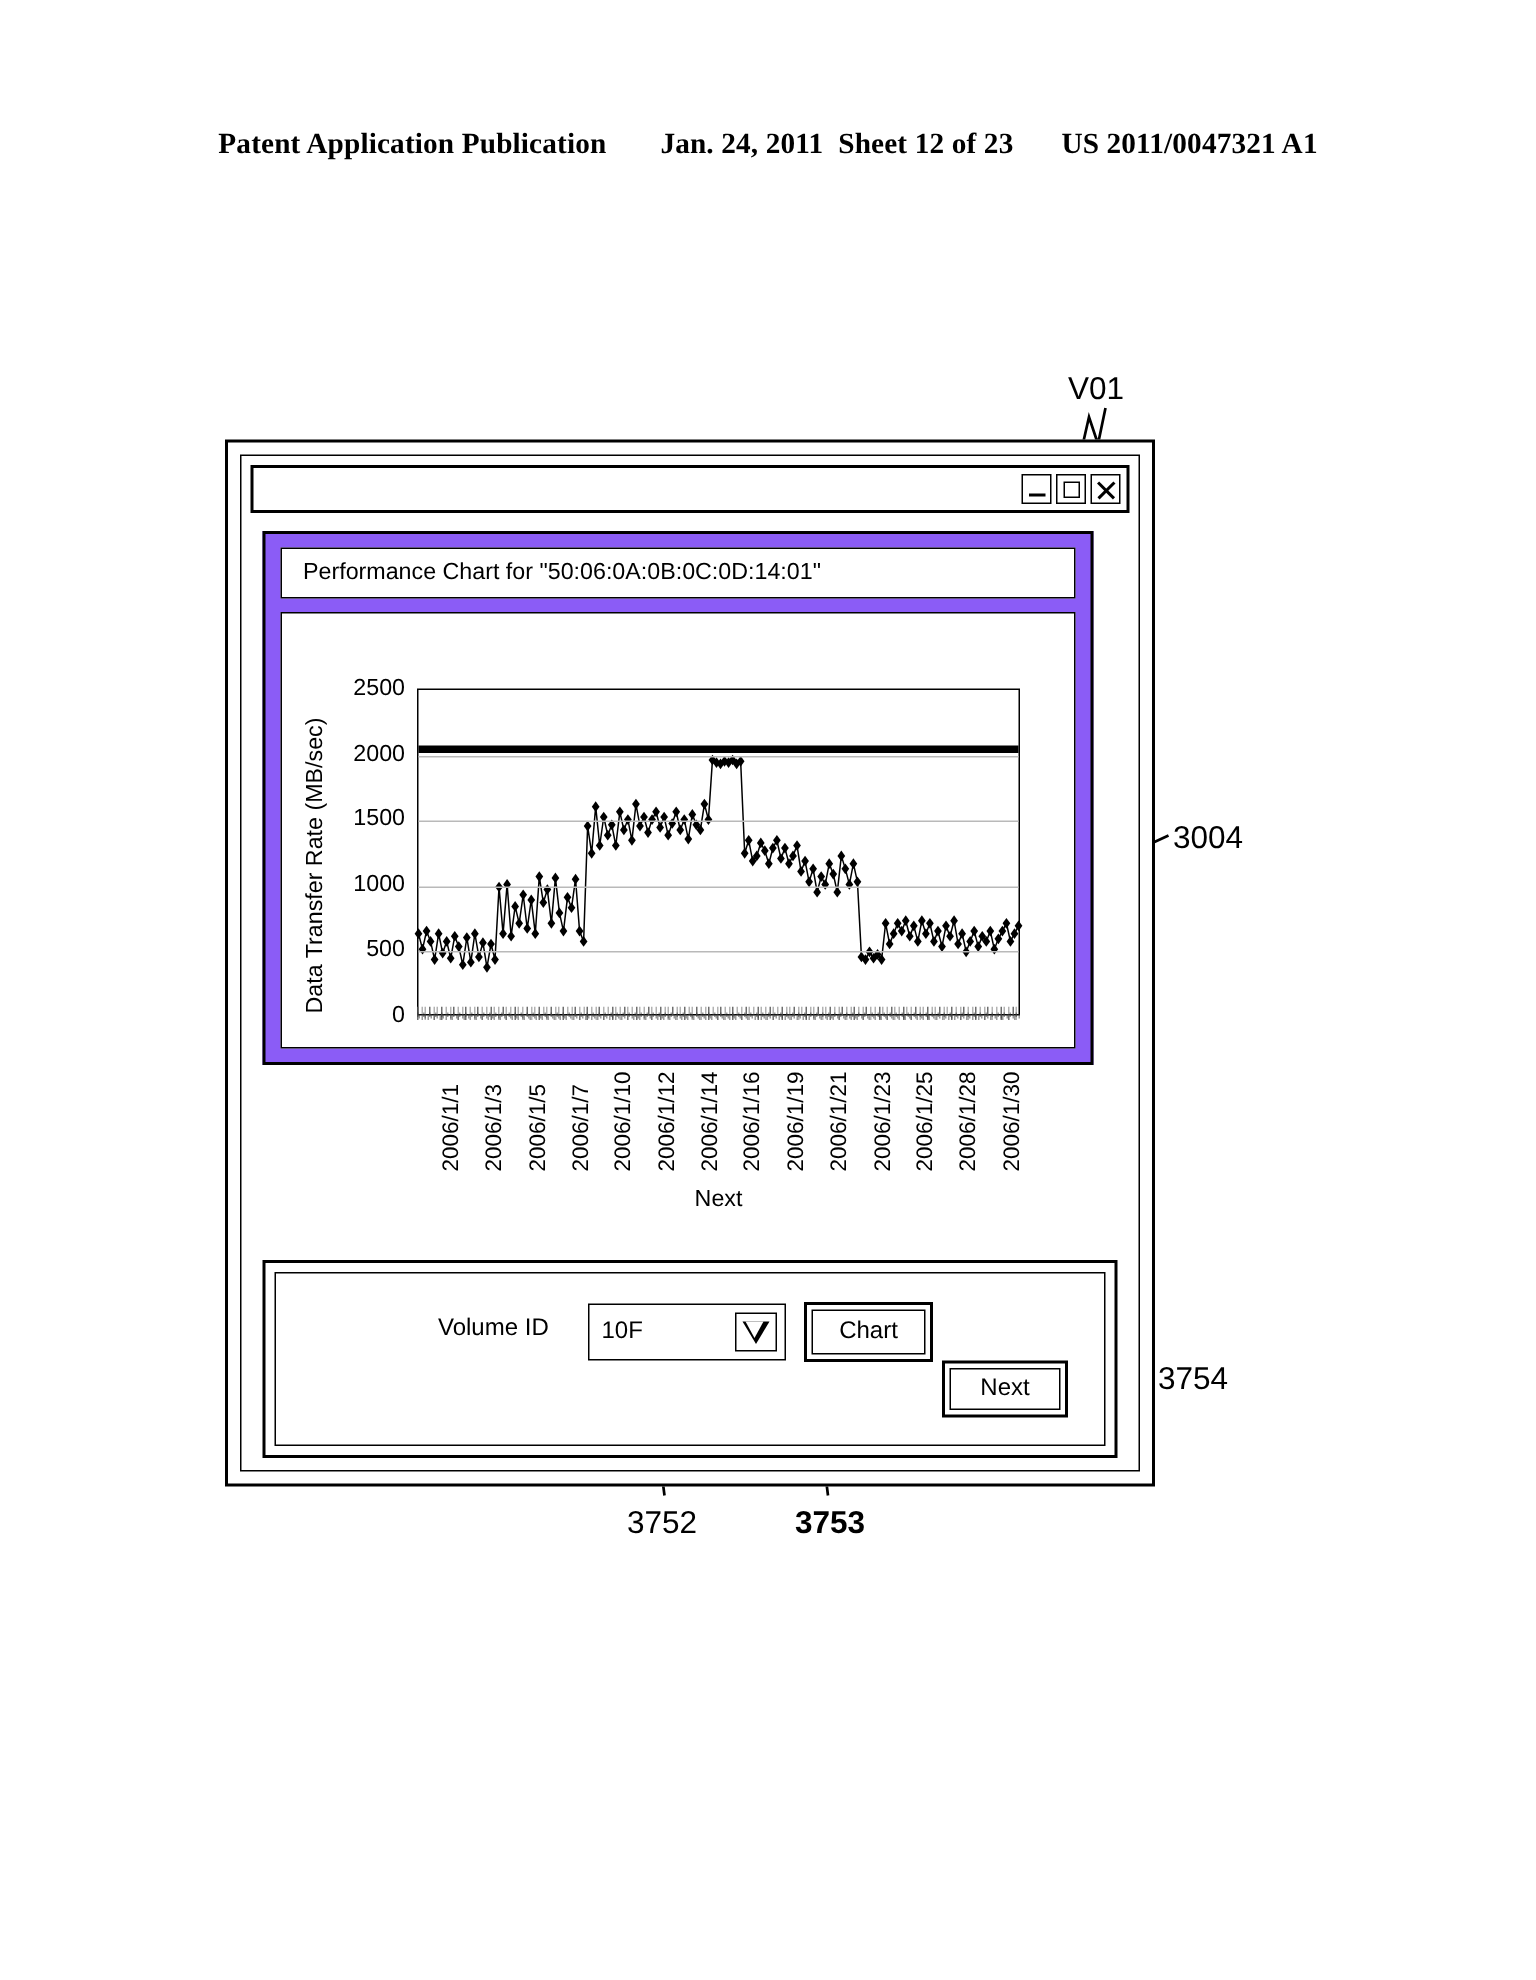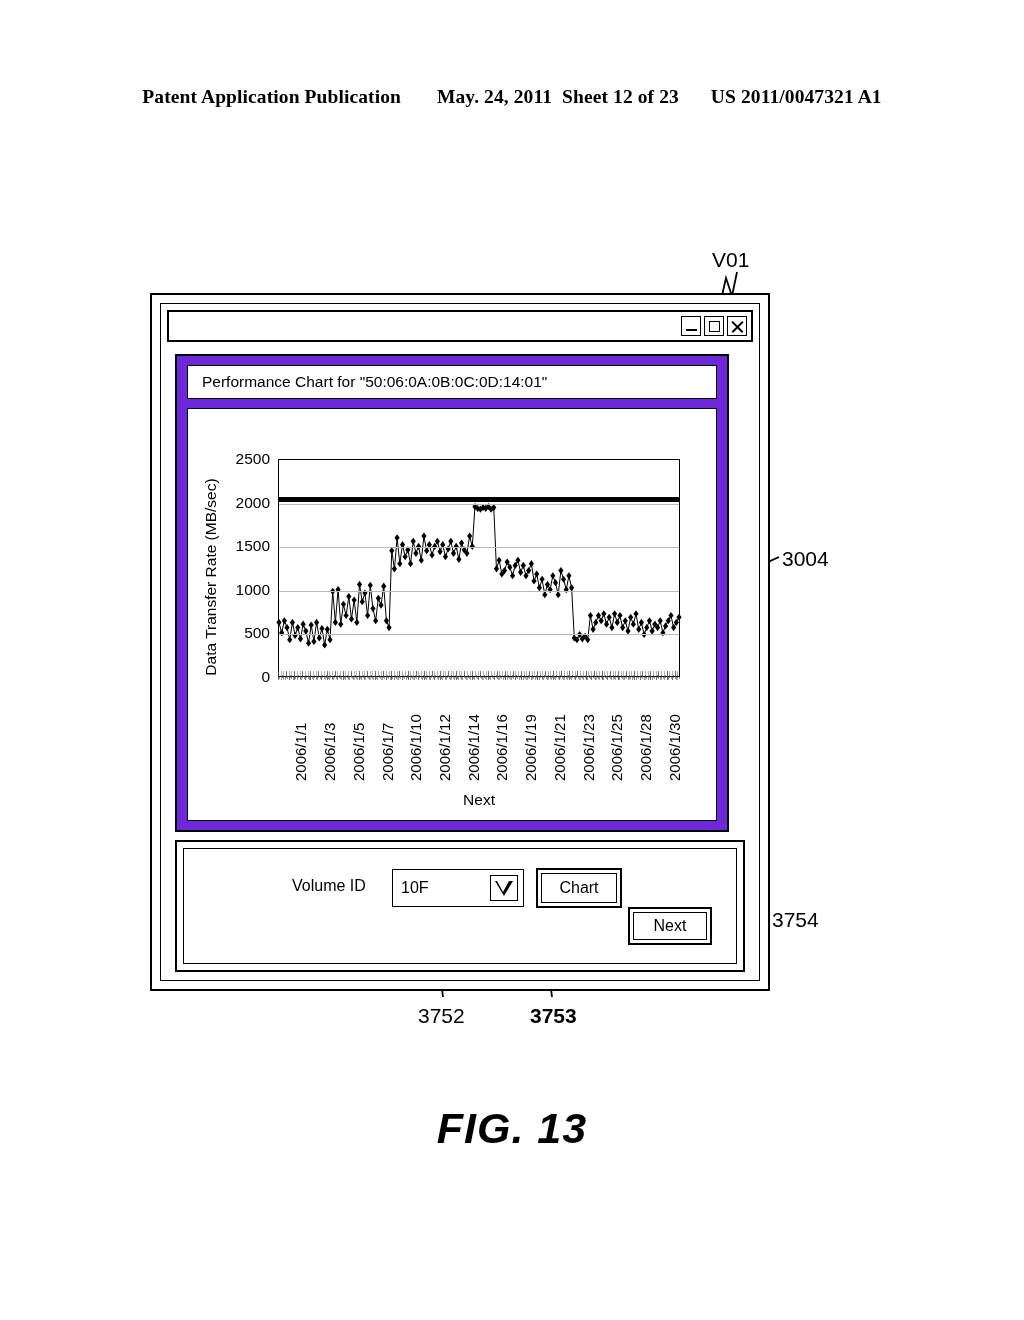--- a/index.html
+++ b/index.html
@@ -29,21 +29,21 @@
     display:flex;align-items:center;justify-content:center;background:#fff;position:relative;}
   .tb-btn .gl{display:block;}
   .gl-min{width:11px;height:2px;background:#000;margin-top:7px;}
   .gl-max{width:11px;height:11px;border:1.8px solid #000;box-sizing:border-box;}
   .gl-close{width:13px;height:13px;position:relative;}
   .gl-close:before,.gl-close:after{content:"";position:absolute;left:-1px;top:6px;width:15px;height:1.6px;background:#000;}
   .gl-close:before{transform:rotate(45deg);}
   .gl-close:after{transform:rotate(-45deg);}
 
   
-  .chart-panel{position:absolute;left:14px;top:50px;right:30px;height:478px;border:2px solid #000;box-sizing:border-box;background:#6d28d9;}
+  .chart-panel{position:absolute;left:14px;top:50px;right:30px;height:356px;border:2px solid #000;box-sizing:border-box;background:#8b5cf6;}
   .chart-title-box{position:absolute;left:10px;top:9px;right:10px;height:34px;border:1.6px solid #000;box-sizing:border-box;
     display:flex;align-items:center;padding-left:14px;font-size:15.5px;background:#fff;}
   .chart-body{position:absolute;left:10px;top:52px;right:10px;bottom:9px;border:1.6px solid #000;box-sizing:border-box;background:#fff;}
 
   
   .legend{position:absolute;left:50%;transform:translateX(-50%);top:12px;border:1.4px solid #000;background:#fff;
     padding:3px 12px 3px 8px;display:flex;align-items:center;gap:10px;}
   .legend-mark{width:48px;height:12px;position:relative;}
   .legend-mark .lm-line{position:absolute;left:0;top:5px;width:48px;height:2px;background:#000;}
   .legend-mark .lm-dia{position:absolute;left:18px;top:0px;width:11px;height:11px;background:#000;transform:rotate(45deg);}
@@ -99,21 +99,21 @@
   svg.leaders{position:absolute;left:0;top:0;width:1024px;height:1320px;overflow:visible;pointer-events:none;}
 </style>
 </head>
 <body>
 
 <div class="sheet">
 
   <div class="pat-header">
     <span>Patent Application Publication</span>
     <span class="ph-gap1"></span>
-    <span>May. 24, 2011</span>
+    <span>Jan. 24, 2011</span>
     <span class="ph-gap3"></span>
     <span>Sheet 12 of 23</span>
     <span class="ph-gap2"></span>
     <span>US 2011/0047321 A1</span>
   </div>
 
   <svg class="leaders">
 
     <path d="M721,300 L726,278 L732,296 L737,272" fill="none" stroke="#000" stroke-width="1.8"></path>
 
@@ -818,14 +818,13 @@
 
           <div class="btn3d btn-next">
             <span>Next</span>
           </div>
         </div>
       </div>
 
     </div>
   </div>
 
-  <div class="fig-caption">FIG. 13</div>
 </div>
 
 </body></html>

